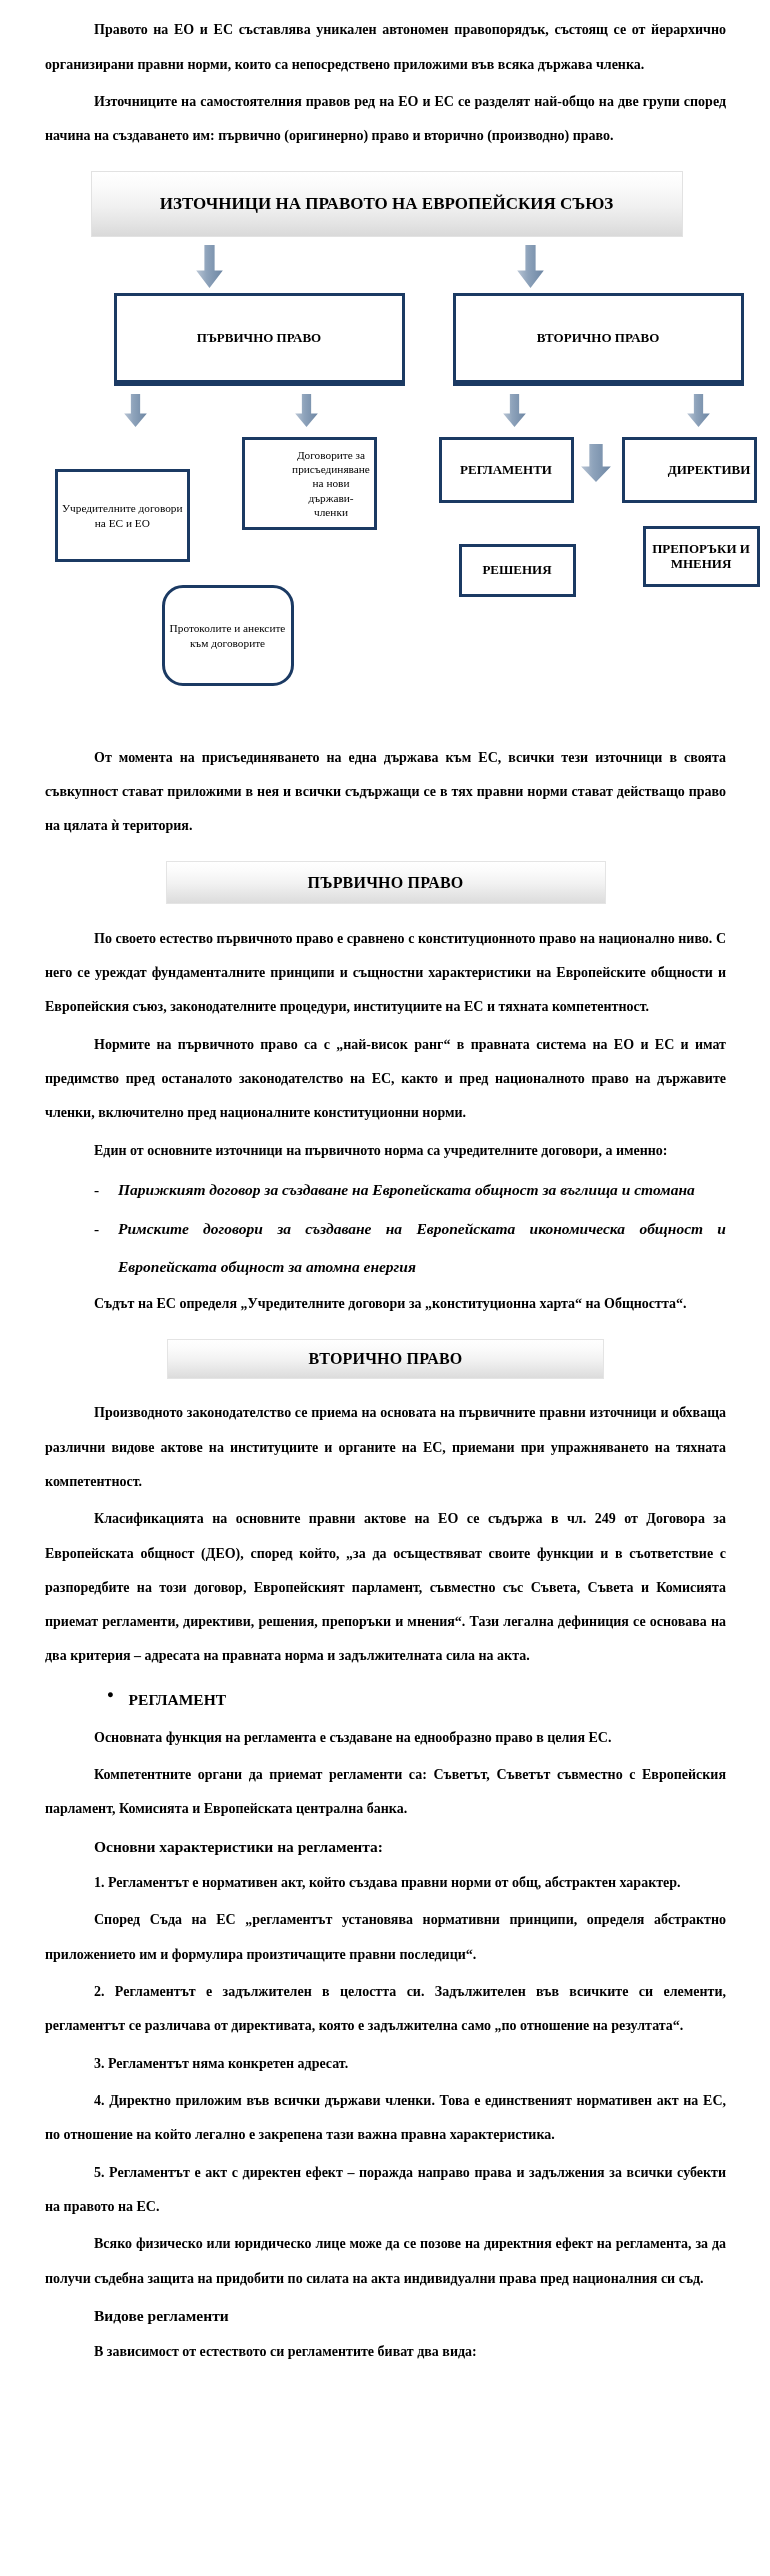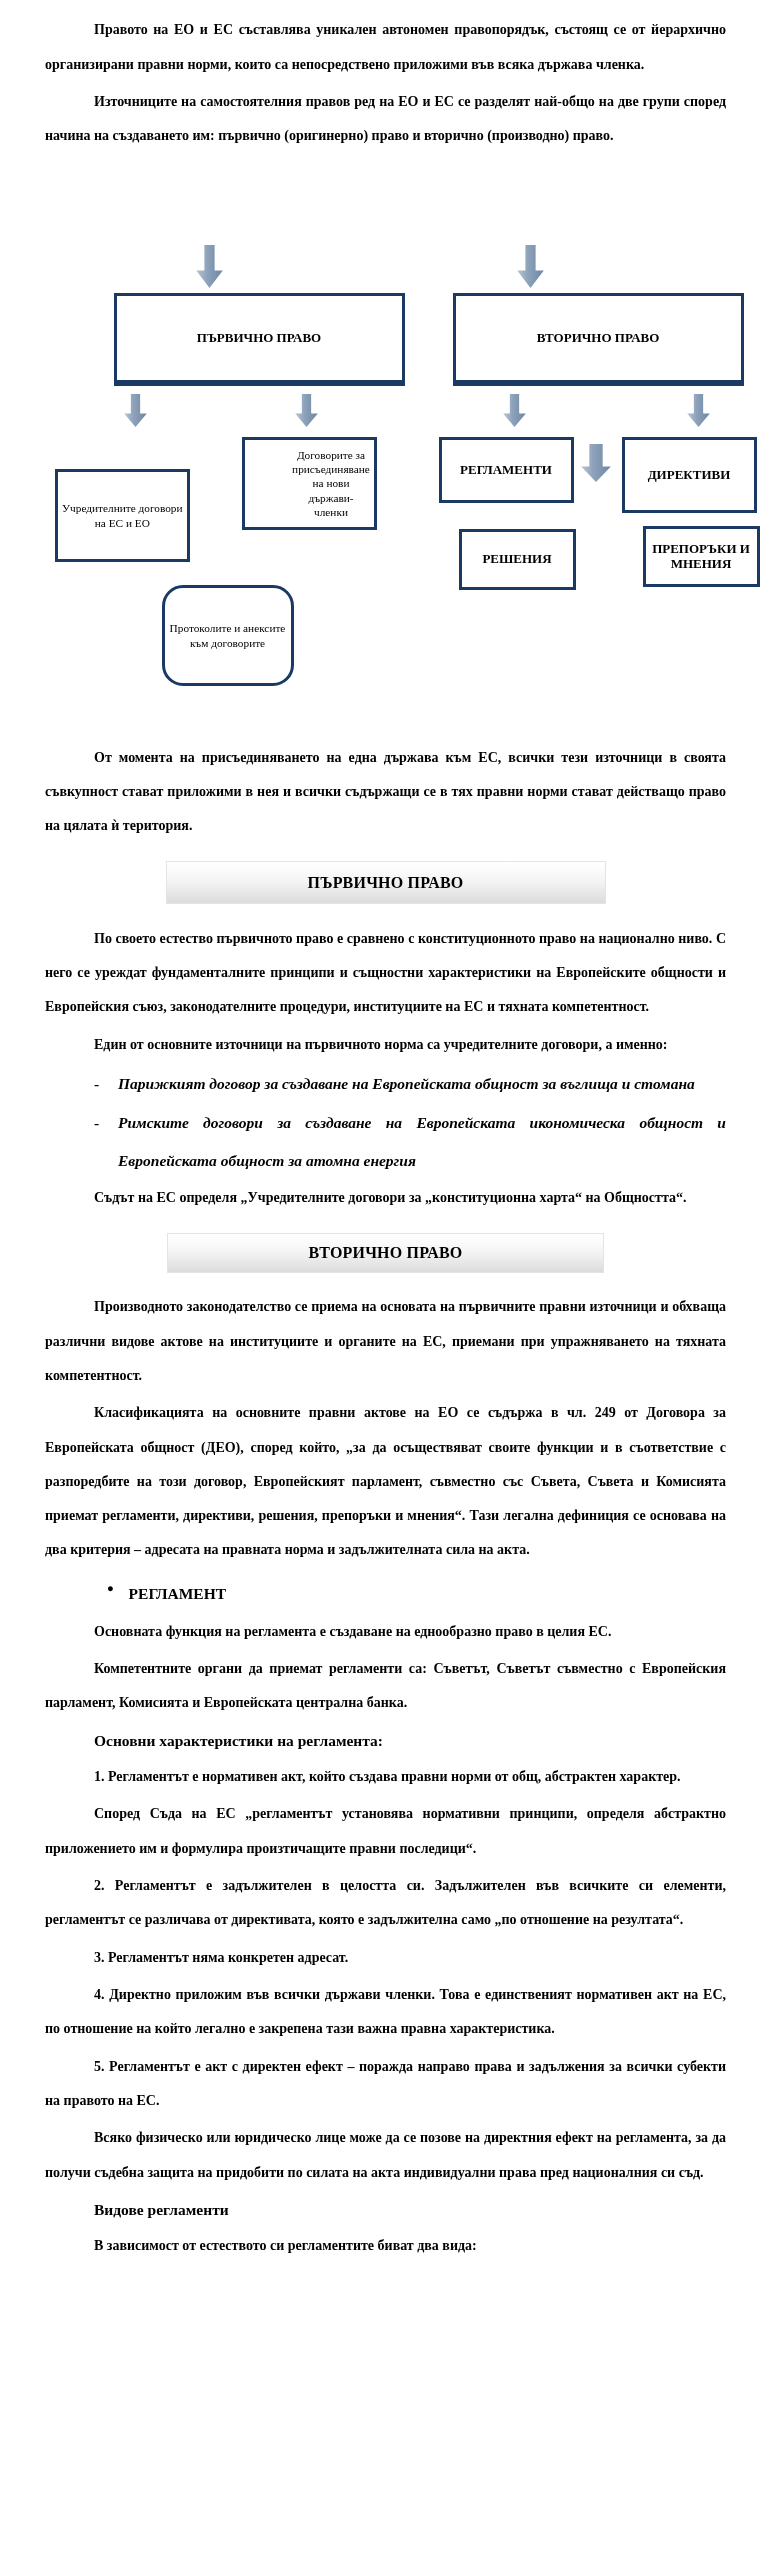--- a/index.html
+++ b/index.html
@@ -153,20 +153,23 @@
 </head>
 <body>
 
 <div class="page">
 
   <p class="body-text">Правото на ЕО и ЕС съставлява уникален автономен правопорядък, състоящ се от йерархично организирани правни норми, които са непосредствено приложими във всяка държава членка.</p>
   <p class="body-text">Източниците на самостоятелния правов ред на ЕО и ЕС се разделят най-общо на две групи според начина на създаването им: първично (оригинерно) право и вторично (производно) право.</p>
 
   <div class="diagram" style="margin-top:17.5px;">
 
+    <div class="diagram-header">
+      <span class="banner-text">ИЗТОЧНИЦИ НА ПРАВОТО НА ЕВРОПЕЙСКИЯ СЪЮЗ</span>
+    </div>
 
     <svg class="arrow-down" style="left:149px; top:74px;" width="29" height="44" viewBox="0 0 56 86">
       <defs>
         <linearGradient id="ag1" x1="0" y1="0" x2="1" y2="0">
           <stop offset="0%" stop-color="#b9c5d4"></stop>
             <stop offset="40%" stop-color="#8ea3bb"></stop>
           <stop offset="100%" stop-color="#6d86a3"></stop>
         </linearGradient>
       </defs>
       <path d="M18 0 H38 V50 H54 L28 84 L2 50 H18 Z" fill="url(#ag1)"></path>
@@ -197,48 +200,49 @@
 
     <div class="d-box navy-strong plain" style="left:9.3px; top:266px; width:135px; height:93px;margin-top:32px;">
       <span class="lbl">Учредителните договори на ЕС и ЕО</span>
     </div>
     <div class="d-box navy-strong plain" style="left:196px; top:266px; width:135px; height:93px;padding-left:44px;">
       <span class="lbl">Договорите за присъединяване на нови държави-членки</span>
     </div>
     <div class="d-box navy-strong" style="left:393px; top:266px; width:135px; height:66px;">
       <span class="lbl">РЕГЛАМЕНТИ</span>
     </div>
-    <div class="d-box navy-strong" style="left:576px; top:266px; width:135px; height:76px;">
+    <div class="d-box navy-strong" style="left:576px; top:266px; width:135px; height:66px;justify-content:flex-end;">
       <span class="lbl">ДИРЕКТИВИ</span>
     </div>
 
     <svg class="arrow-down" style="left:534px; top:273px;" width="32" height="39" viewBox="0 0 62 76">
       <path d="M18 0 H44 V44 H60 L31 74 L2 44 H18 Z" fill="url(#ag1)"></path>
     </svg>
 
-    <div class="d-box navy-strong" style="left:413px; top:358px; width:117px; height:61px;">
+    <div class="d-box navy-strong" style="left:413px; top:373px; width:117px; height:53px;">
       <span class="lbl">РЕШЕНИЯ</span>
     </div>
     <div class="d-box navy-strong" style="left:597px; top:355px; width:117px; height:61px;justify-content:center;">
       <span class="lbl">ПРЕПОРЪКИ И МНЕНИЯ</span>
     </div>
 
     <div class="d-box navy-strong plain" style="left:116px; top:414px; width:132px; height:101px;border-radius:21px;">
       <span class="lbl">Протоколите и анексите към договорите</span>
     </div>
 
   </div>
 
   <p class="body-text" style="margin-top:-12.4px;">От момента на присъединяването на една държава към ЕС, всички тези източници в своята съвкупност стават приложими в нея и всички съдържащи се в тях правни норми стават действащо право на цялата ѝ територия.</p>
 
   <div class="banner">
     <span class="banner-text">ПЪРВИЧНО ПРАВО</span>
   </div>
 
   <p class="body-text">По своето естество първичното право е сравнено с конституционното право на национално ниво. С него се уреждат фундаменталните принципи и същностни характеристики на Европейските общности и Европейския съюз, законодателните процедури, институциите на ЕС и тяхната компетентност.</p>
+  <p class="body-text">Нормите на първичното право са с „най-висок ранг“ в правната система на ЕО и ЕС и имат предимство пред останалото законодателство на ЕС, както и пред националното право на държавите членки, включително пред националните конституционни норми.</p>
   <p class="body-text">Един от основните източници на първичното норма са учредителните договори, а именно:</p>
 
   <div class="bullet-item">
     <span class="dash">-</span>
     <span class="txt">Парижкият договор за създаване на Европейската общност за въглища и стомана</span>
   </div>
   <div class="bullet-item">
     <span class="dash">-</span>
     <span class="txt">Римските договори за създаване на Европейската икономическа общност и Европейската общност за атомна енергия</span>
   </div>

